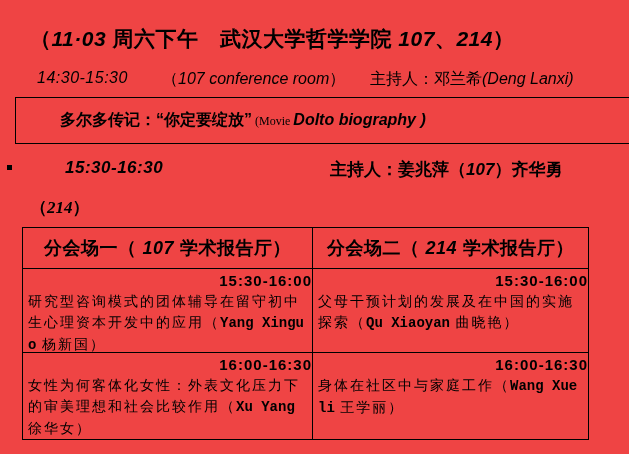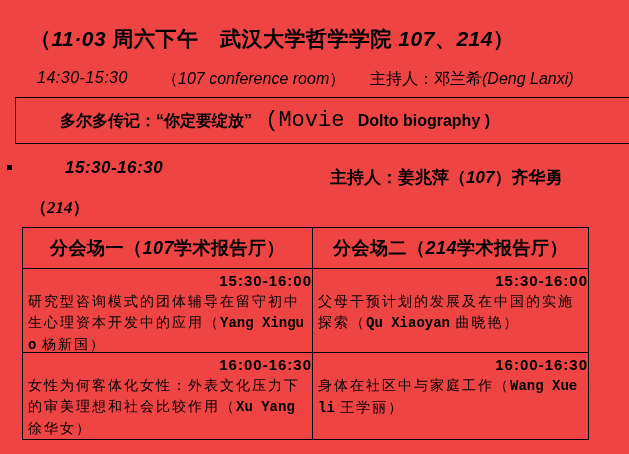--- a/index.html
+++ b/index.html
@@ -6,22 +6,22 @@
   .page {
     position: relative;
     width: 629px;
     height: 454px;
     background: #ef4444;
     color: #000000;
     font-family: "Liberation Sans", sans-serif;
     overflow: hidden;
   }
   .i  { font-style: italic; }
-  .bi { font-weight: 700; }
-  .serif { font-family: Liberation Mono, monospace; font-weight: 400; font-style: normal; font-size: 22px; }
+  .bi { font-weight: 700; font-style: italic; }
+  .serif { font-family: Liberation Serif, serif; font-weight: 400; font-style: normal; font-size: 12px; }
   .en { font-family: "Liberation Mono", monospace; font-weight: 700; letter-spacing: 0; }
 
   .page-title {
     position: absolute; left: 30px; top: 25px;
     font-size: 21px; font-weight: 700; letter-spacing: 0.5px;
     white-space: nowrap;
   }
   .session1-row { position: absolute; left: 0; top: 69px; width: 629px; height: 22px; font-size: 16px; font-weight: 400; margin-left: 12px; }
   .session1-time { position: absolute; left: 25px; top: 0; font-style: italic; letter-spacing: 0.5px; }
   .session1-room { position: absolute; left: 150px; top: 0; }
@@ -32,34 +32,34 @@
     width: 572px; height: 45px;
     border: 1.5px solid #000;
     display: flex; align-items: center;
     padding-left: 44px; box-sizing: content-box;
     font-size: 16px; font-weight: 700;
   }
 
   .session2-row { position: absolute; left: 0; top: 158px; width: 605px; height: 24px; font-size: 17px; font-weight: 700; }
   .bullet-square { position: absolute; left: 7px; top: 7px; width: 5px; height: 5px; background: #000; }
   .session2-time { position: absolute; left: 65px; top: 0; font-style: italic; letter-spacing: 0.5px; }
-  .session2-host { position: absolute; left: 330px; top: 8px; }
+  .session2-host { position: absolute; left: 330px; top: 0; }
 
   .room-214 { position: absolute; left: 30px; top: 196px; font-size: 17px; font-weight: 700; font-family: Liberation Serif, serif; }
 
   .schedule-table {
     position: absolute; left: 22px; top: 227px;
     width: 567px; height: 213px;
     border: 1.5px solid #000;
     display: grid;
     grid-template-columns: 290px 1fr;
     grid-template-rows: 41px 84px 1fr;
     box-sizing: border-box;
   }
-  .tcell { box-sizing: border-box; overflow: hidden; }
+  .tcell { box-sizing: border-box; overflow: hidden; gap: 6px; }
   .col-first { border-right: 1.5px solid #000; }
   .row-top, .row-mid { border-bottom: 1.5px solid #000; }
   .th {
     display: flex; align-items: center; justify-content: center;
     font-size: 18px; font-weight: 700; letter-spacing: 0.5px;
     white-space: nowrap;
   }
   .cell-time {
     text-align: right; font-weight: 700; font-size: 15px;
     letter-spacing: 1px; line-height: 20px; padding-top: 2px;

